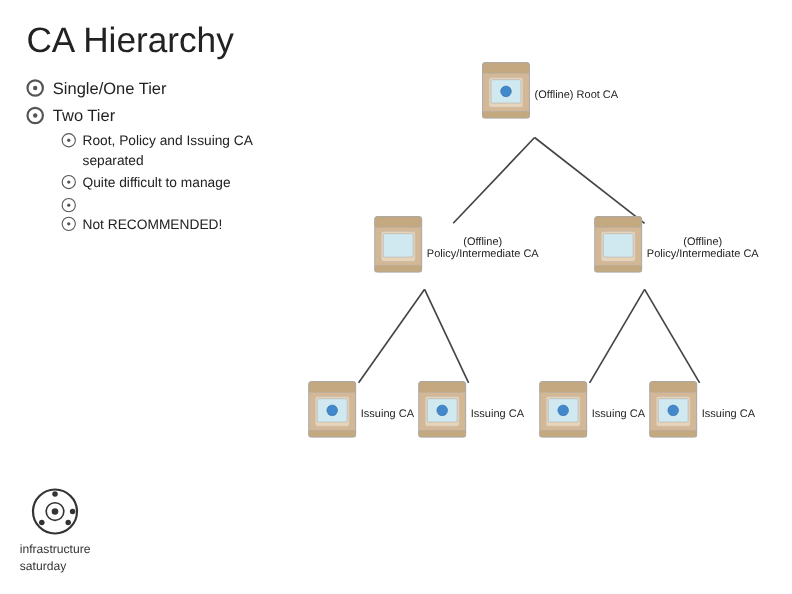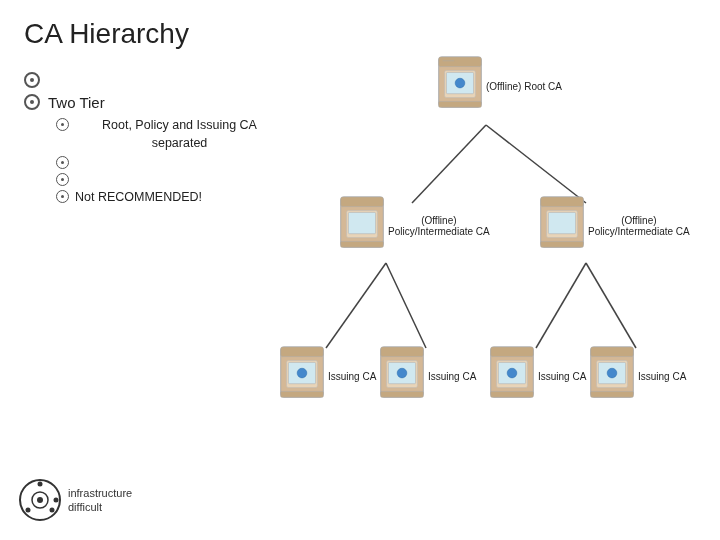--- a/index.html
+++ b/index.html
@@ -6,21 +6,21 @@
     body {
       width: 720px;
       height: 540px;
       background: #ffffff;
       font-family: 'Segoe UI', Arial, sans-serif;
       overflow: hidden;
       position: relative;
     }
 
     .page-title {
-      font-size: 28px;
+      font-size: 32px;
       font-weight: 300;
       color: #222;
       padding: 18px 8px 10px 24px;
     }
 
     .left-panel {
       position: absolute;
       left: 24px;
       top: 70px;
       width: 260px;
@@ -53,21 +53,20 @@
       width: 4px;
       height: 4px;
       background: #555;
       border-radius: 50%;
       position: absolute;
     }
 
     .sub-bullets {
       margin-left: 32px;
       margin-top: 4px;
-      text-align: center;
     }
 
     .sub-bullet-item {
       display: flex;
       align-items: flex-start;
       margin-bottom: 3px;
       font-size: 12.5px;
       color: #222;
       line-height: 1.4;
     }
@@ -85,20 +84,21 @@
     }
 
     
     .logo {
       position: absolute;
       bottom: 18px;
       left: 18px;
       display: flex;
       align-items: center;
       gap: 6px;
+      flex-direction: column;
     }
 
     .logo-text {
       font-size: 11px;
       color: #333;
       line-height: 1.3;
     }
 
     
     .diagram {
@@ -144,35 +144,37 @@
   </style>
 </head>
 <body>
 
 <h1 class="page-title">CA Hierarchy</h1>
 
 <div class="left-panel">
 
   <div class="bullet-item">
     <span class="bullet-circle"></span>
+    <span>Single/One Tier</span>
   </div>
 
   <div class="bullet-item">
     <span class="bullet-circle"></span>
     <span>Two Tier</span>
   </div>
 
 
   <div class="sub-bullets">
     <div class="sub-bullet-item">
       <span class="bullet-circle"></span>
       <span>Root, Policy and Issuing CA separated</span>
     </div>
     <div class="sub-bullet-item">
       <span class="bullet-circle"></span>
+      <span>Quite difficult to manage</span>
     </div>
     <div class="sub-bullet-item">
       <span class="bullet-circle"></span>
     </div>
     <div class="sub-bullet-item">
       <span class="bullet-circle"></span>
       <span>Not RECOMMENDED!</span>
     </div>
   </div>
 </div>
@@ -292,15 +294,15 @@
     <circle cx="22" cy="22" r="8" fill="none" stroke="#333" stroke-width="1.5"></circle>
     <circle cx="22" cy="22" r="3" fill="#333"></circle>
 
     <circle cx="22" cy="6" r="2.5" fill="#333"></circle>
     <circle cx="38" cy="22" r="2.5" fill="#333"></circle>
     <circle cx="10" cy="32" r="2.5" fill="#333"></circle>
     <circle cx="34" cy="32" r="2.5" fill="#333"></circle>
   </svg>
   <div class="logo-text">
     <div>infrastructure</div>
-    <div>difficult</div>
+    <div>saturday</div>
   </div>
 </div>
 
 </body></html>

